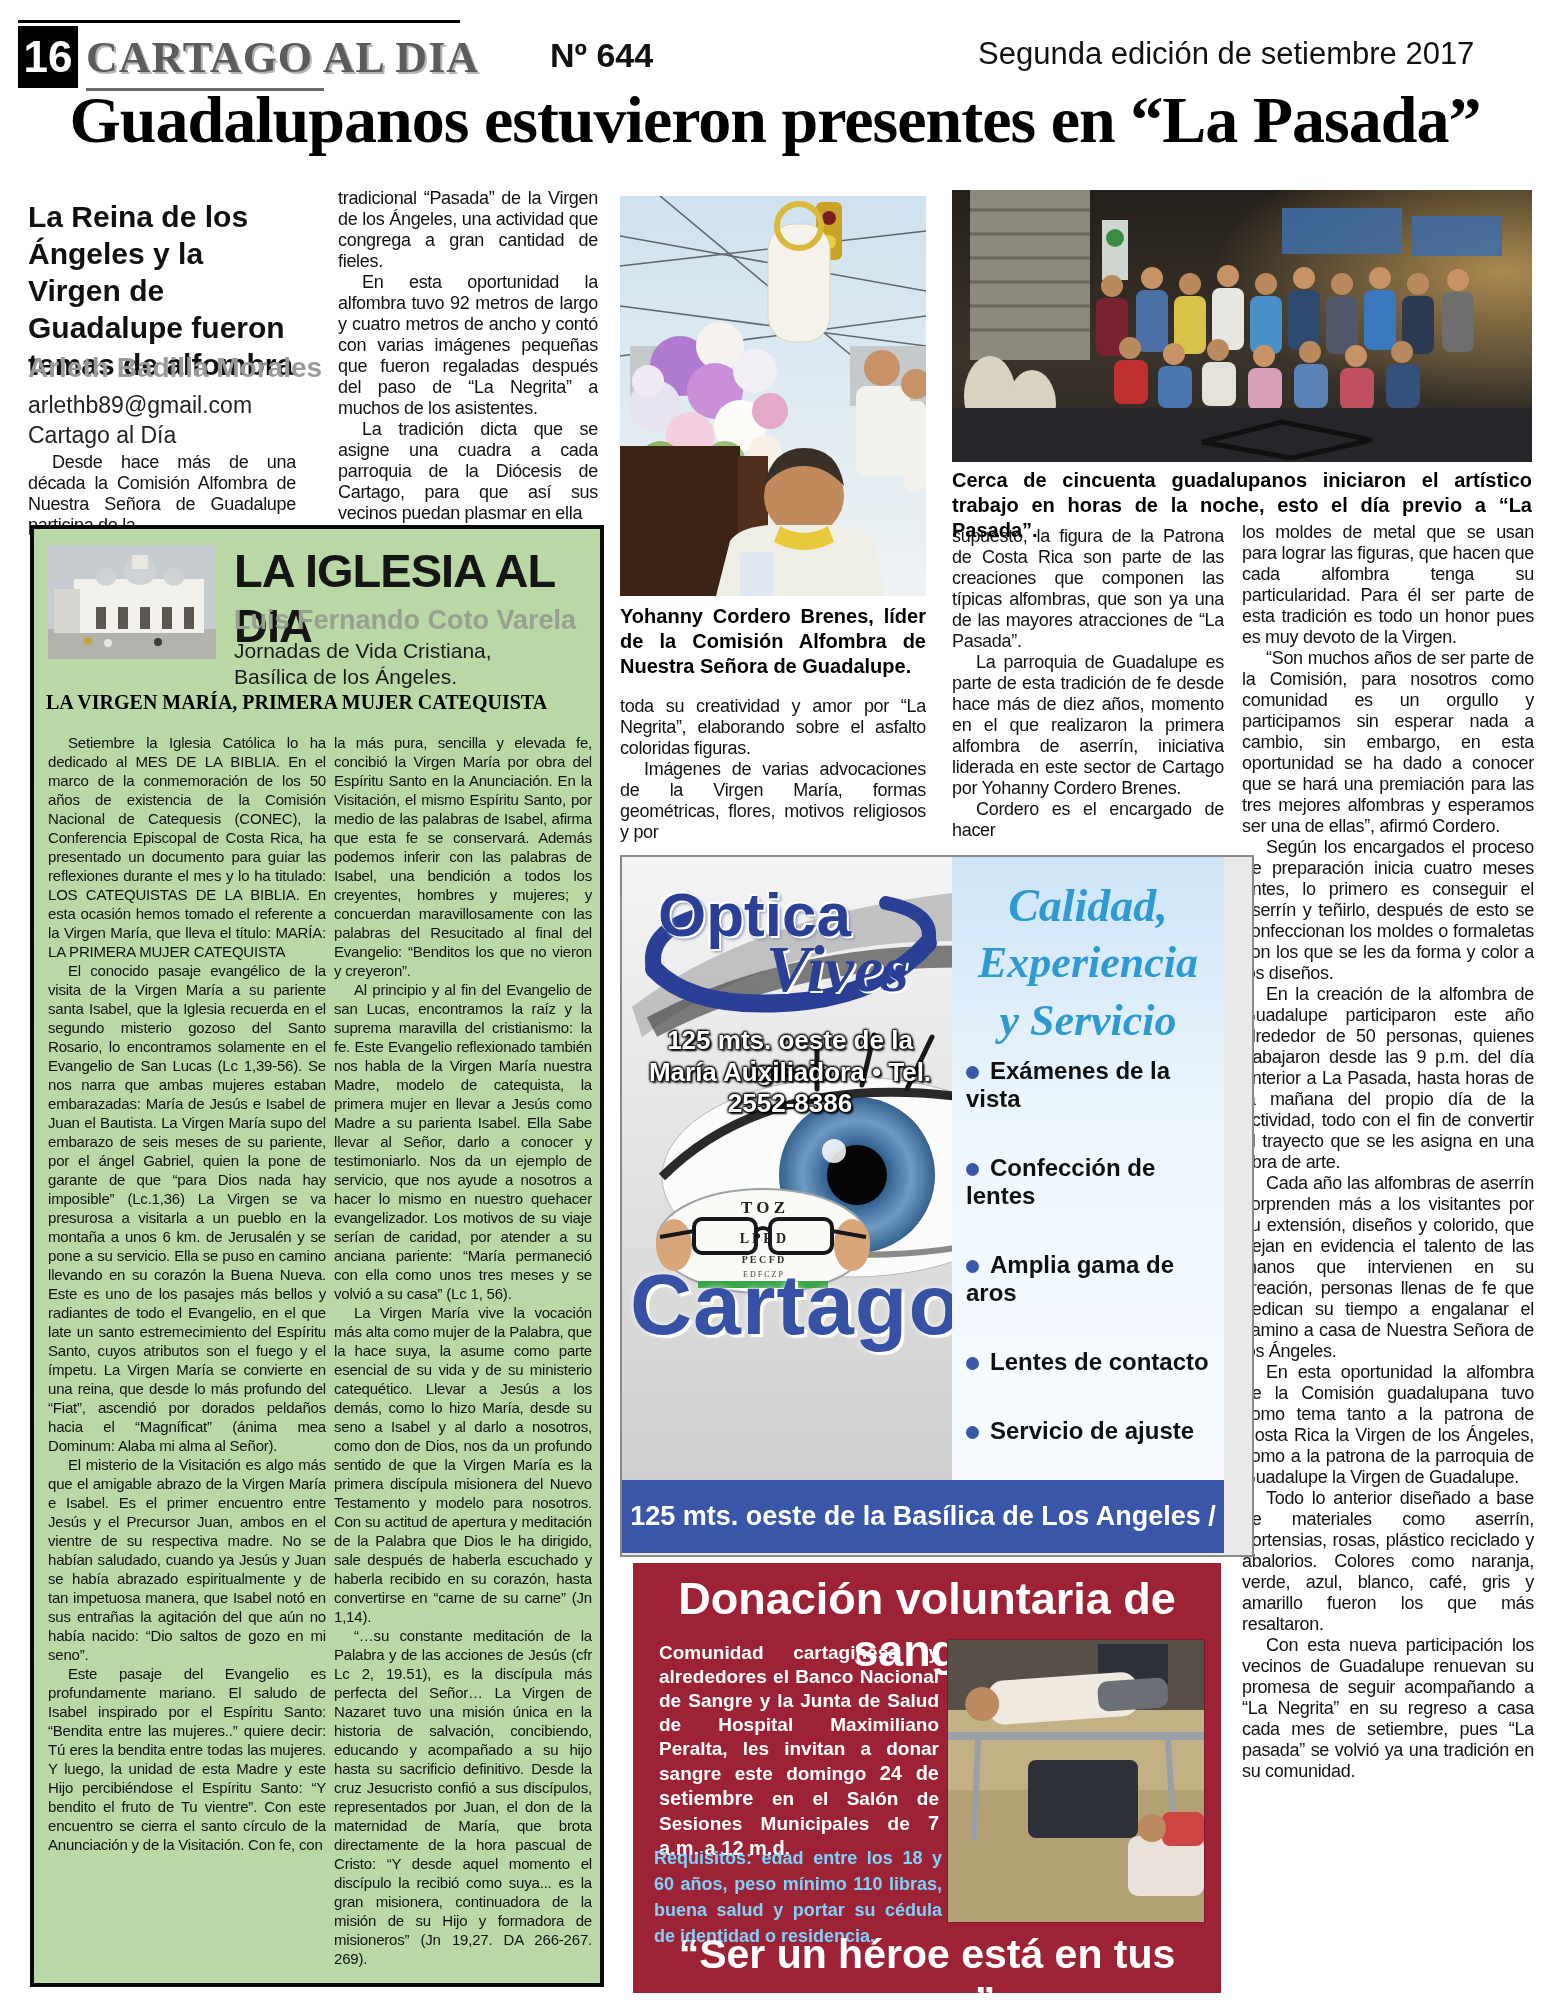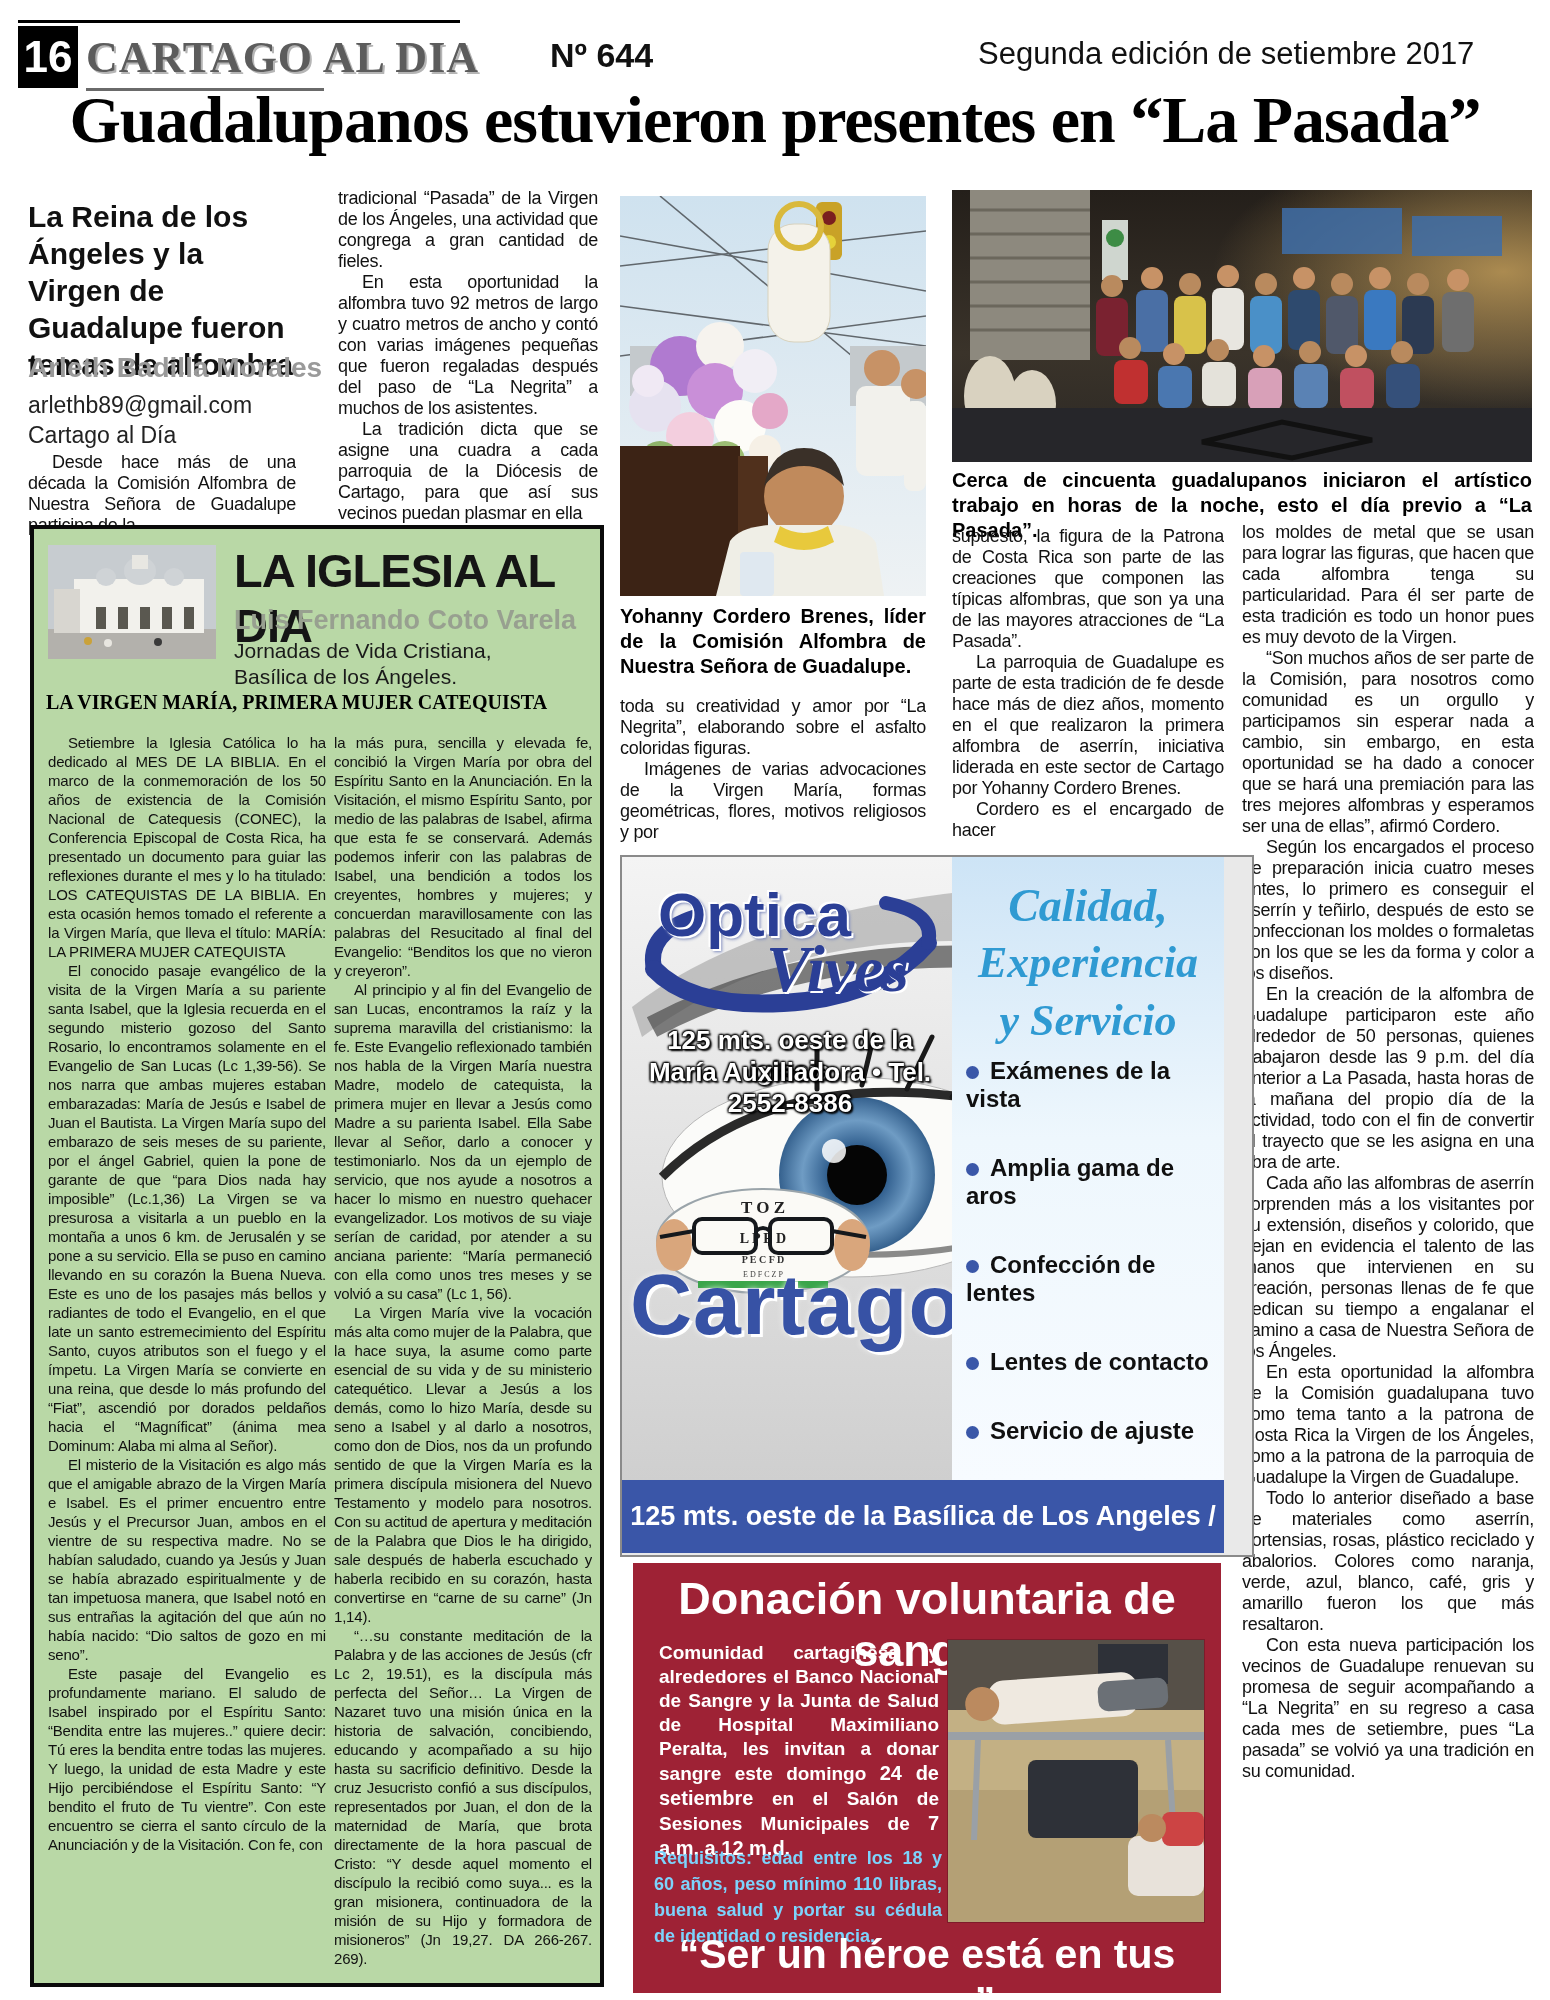--- a/index.html
+++ b/index.html
@@ -417,22 +417,22 @@
           </g>
         </svg>
       </div>
       <div class="abs city">Cartago</div>
       <div class="abs ad-panel">
         <div class="abs tagline tag1">Calidad,</div>
         <div class="abs tagline tag2">Experiencia</div>
         <div class="abs tagline tag3">y Servicio</div>
         <ul class="abs services">
           <li><span class="dot"></span><span>Exámenes de la vista</span></li>
+          <li><span class="dot"></span><span>Confección de lentes</span></li>
           <li><span class="dot"></span><span>Amplia gama de aros</span></li>
-          <li><span class="dot"></span><span>Confección de lentes</span></li>
           <li><span class="dot"></span><span>Lentes de contacto</span></li>
           <li><span class="dot"></span><span>Servicio de ajuste</span></li>
 
         </ul>
       </div>
     </div>
     <div class="abs strip">125 mts. oeste de la Basílica de Los Angeles / Tel.: 2551-9298</div>
   </div>
 
   <div class="abs blood">

